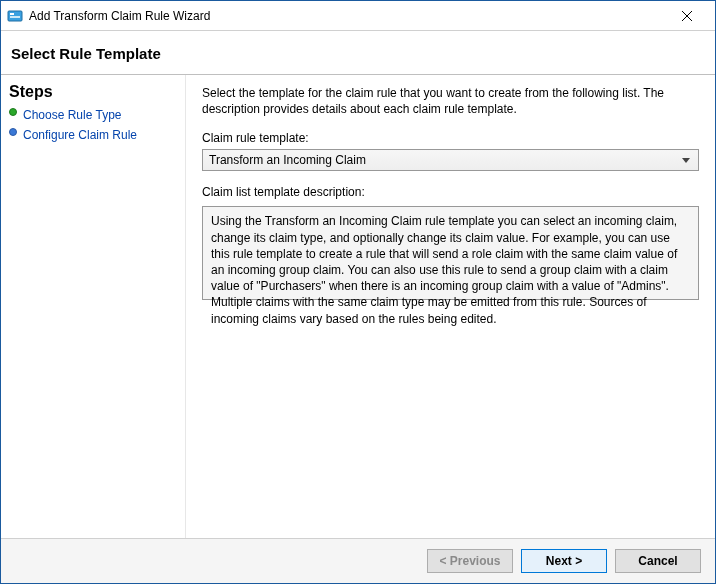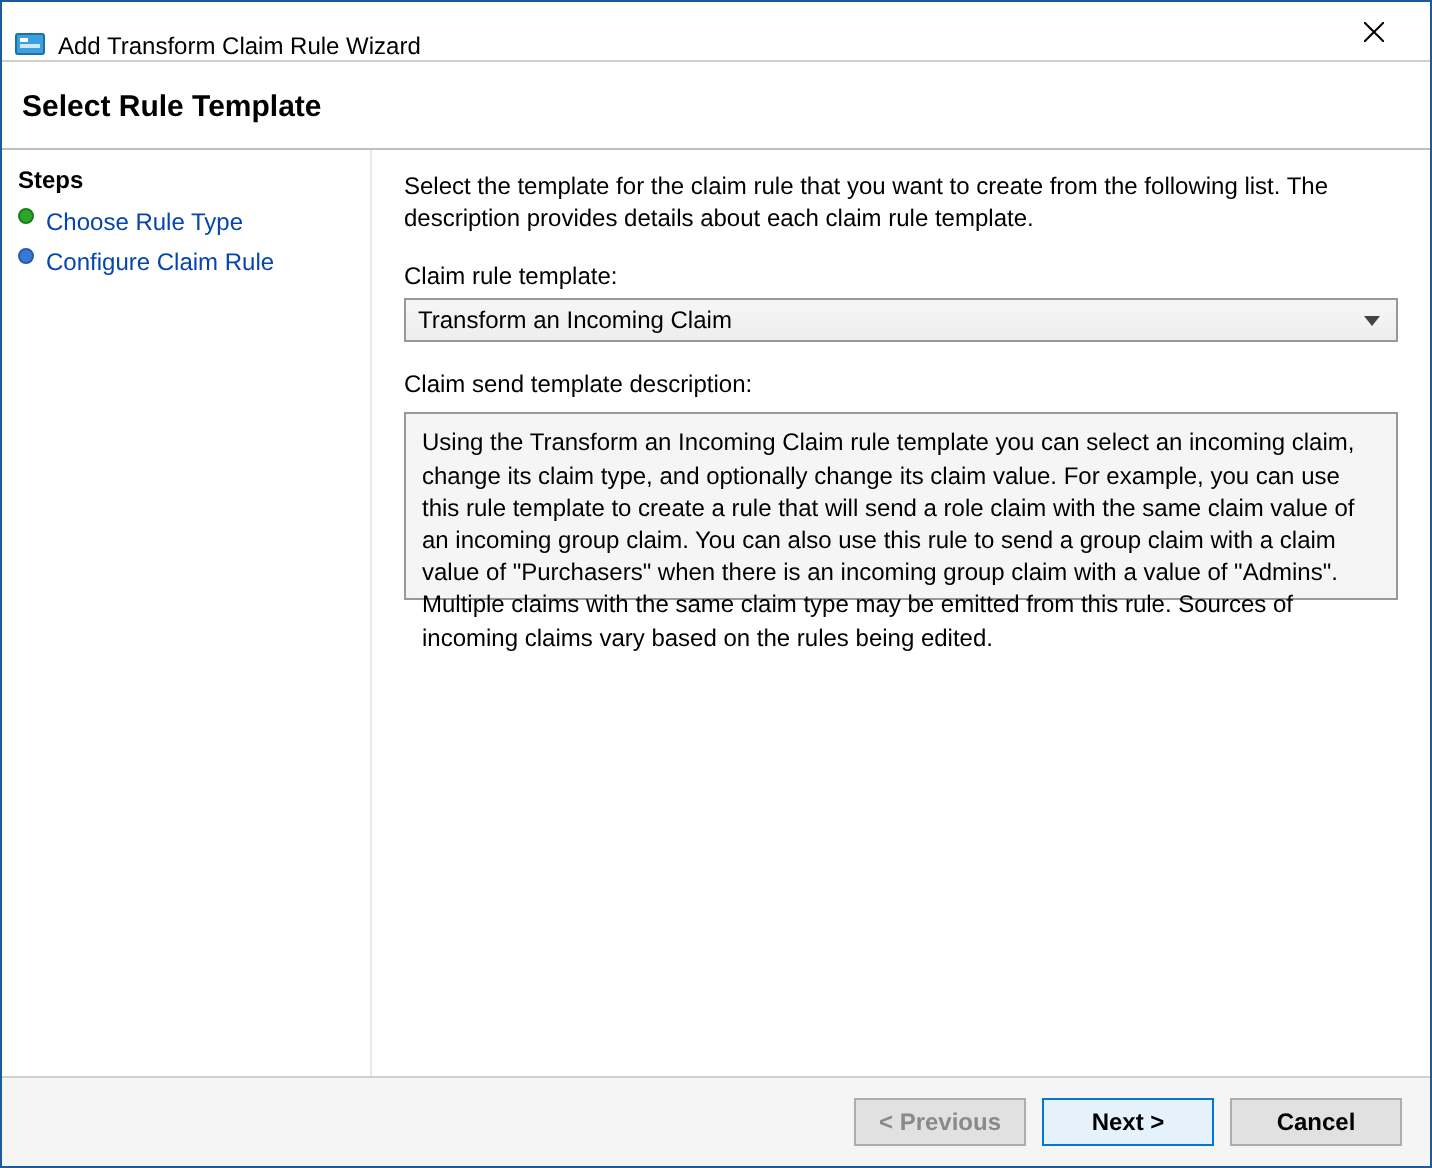--- a/index.html
+++ b/index.html
@@ -11,21 +11,21 @@
     background: #fff;
     width: 716px;
     height: 584px;
     border: 1px solid #1a5a9e;
     display: flex;
     flex-direction: column;
   }
   .titlebar {
     height: 30px;
     display: flex;
-    align-items: flex-end;
+    align-items: center;
     padding: 0 8px 0 6px;
     background: #fff;
     border-bottom: 1px solid #d0d0d0;
   }
   .titlebar .icon {
     width: 16px;
     height: 16px;
     margin-right: 6px;
     display: flex;
     align-items: center;
@@ -56,21 +56,21 @@
     min-height: 0;
   }
   .sidebar {
     width: 185px;
     padding: 6px 6px;
     border-right: 1px solid #e7e7e7;
     background: #fff;
   }
   .sidebar-heading {
     font-weight: bold;
-    font-size: 12px;
+    font-size: 16px;
     padding: 2px 2px 4px 2px;
   }
   .step {
     display: flex;
     align-items: flex-start;
     padding: 3px 2px;
     gap: 6px;
     color: #0645ad;
     cursor: pointer;
   }
@@ -184,21 +184,21 @@
     <div class="label">Claim rule template:</div>
     <div class="combo">
       <span class="combo-text">Transform an Incoming Claim</span>
       <span class="combo-arrow">
         <svg width="8" height="5" viewBox="0 0 8 5">
             <polygon points="0,0 8,0 4,5" fill="#444"></polygon>
           </svg>
       </span>
     </div>
 
-    <div class="label">Claim send template description:</div>
+    <div class="label">Claim list template description:</div>
     <div class="desc-box">
       <span>Using the Transform an Incoming Claim rule template you can select an incoming claim, change its claim type, and optionally change its claim value.  For example, you can use this rule template to create a rule that will send a role claim with the same claim value of an incoming group claim.  You can also use this rule to send a group claim with a claim value of "Purchasers" when there is an incoming group claim with a value of "Admins".  Multiple claims with the same claim type may be emitted from this rule.  Sources of incoming claims vary based on the rules being edited.</span>
     </div>
 
     <div class="spacer"></div>
   </div>
 </div>
 
 <div class="footer">
   <div class="btn disabled">

